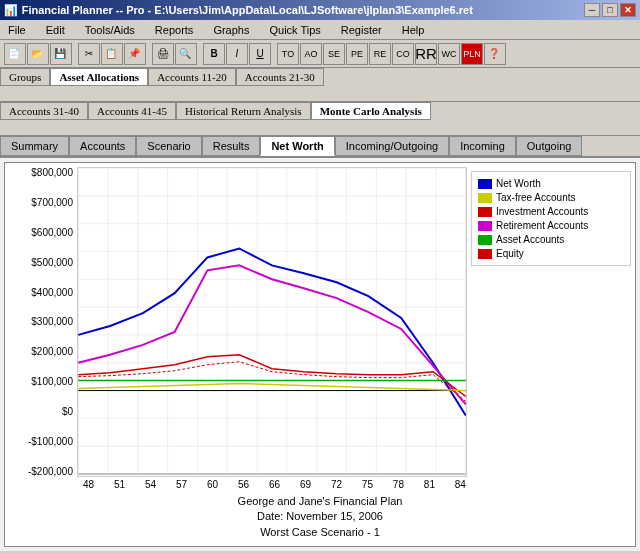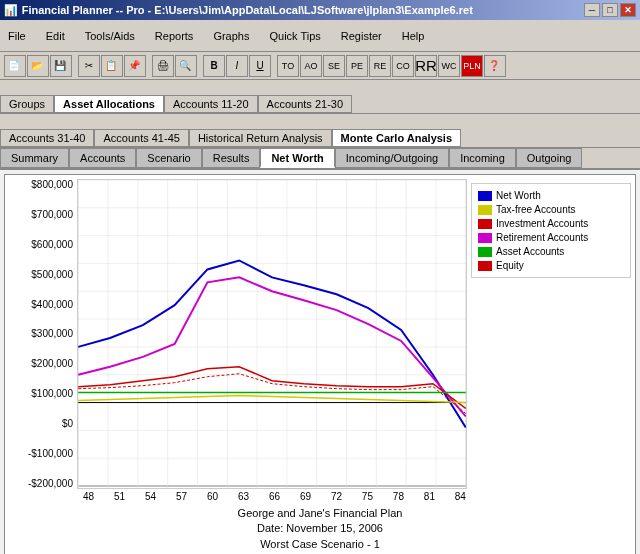--- a/index.html
+++ b/index.html
@@ -27,21 +27,21 @@
       display: flex; align-items: center; justify-content: center;
       cursor: pointer;
       color: black;
     }
     .tb-btn.close { background: #c0392b; color: white; }
     
     
     .menu-bar {
       background: #d4d0c8;
       border-bottom: 1px solid #888;
-      height: 32px;
+      height: 20px;
       display: flex;
       align-items: center;
       padding: 0 4px;
       gap: 12px;
     }
     .menu-item {
       font-size: 11px;
       cursor: pointer;
       padding: 1px 4px;
       color: black;
@@ -67,21 +67,22 @@
       font-size: 10px;
     }
     .tool-separator { width: 4px; }
     
     
     .nav-row {
       background: #d4d0c8;
       border-bottom: 1px solid #888;
       height: 34px;
       display: flex;
-      align-items: flex-end;
+      align-items: flex-start;
+      font-family: Liberation Serif, serif;
     }
     .nav-btn {
       border: 1px solid #888;
       background: #d4d0c8;
       padding: 2px 8px;
       font-size: 11px;
       cursor: pointer;
       display: flex; align-items: center;
       white-space: nowrap;
     }
@@ -313,21 +314,21 @@
         </div>
       </div>
     </div>
 
     <div style="display:flex; padding-left:74px; padding-right:165px; font-size:10px; justify-content:space-between; margin-top:2px;">
       <span>48</span>
       <span>51</span>
       <span>54</span>
       <span>57</span>
       <span>60</span>
-      <span>63</span>
+      <span>56</span>
       <span>66</span>
       <span>69</span>
       <span>72</span>
       <span>75</span>
       <span>78</span>
       <span>81</span>
       <span>84</span>
     </div>
 
     <div class="chart-footer">

